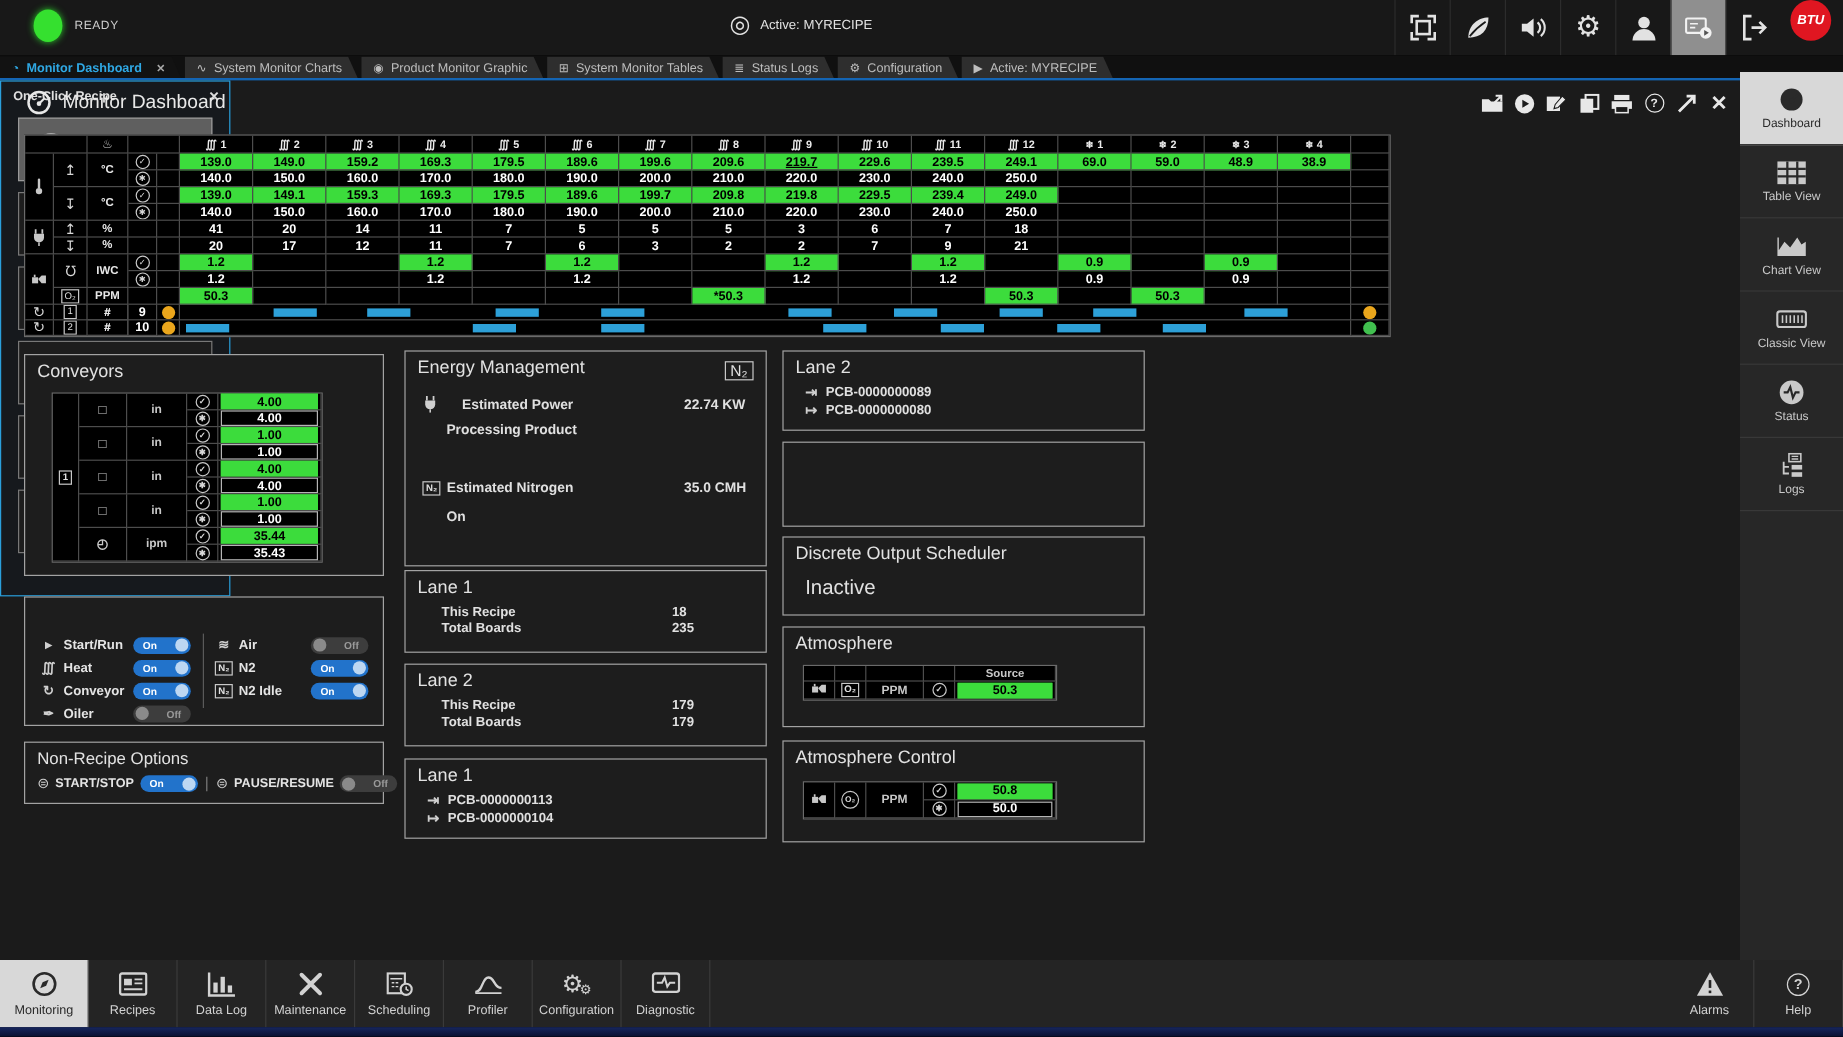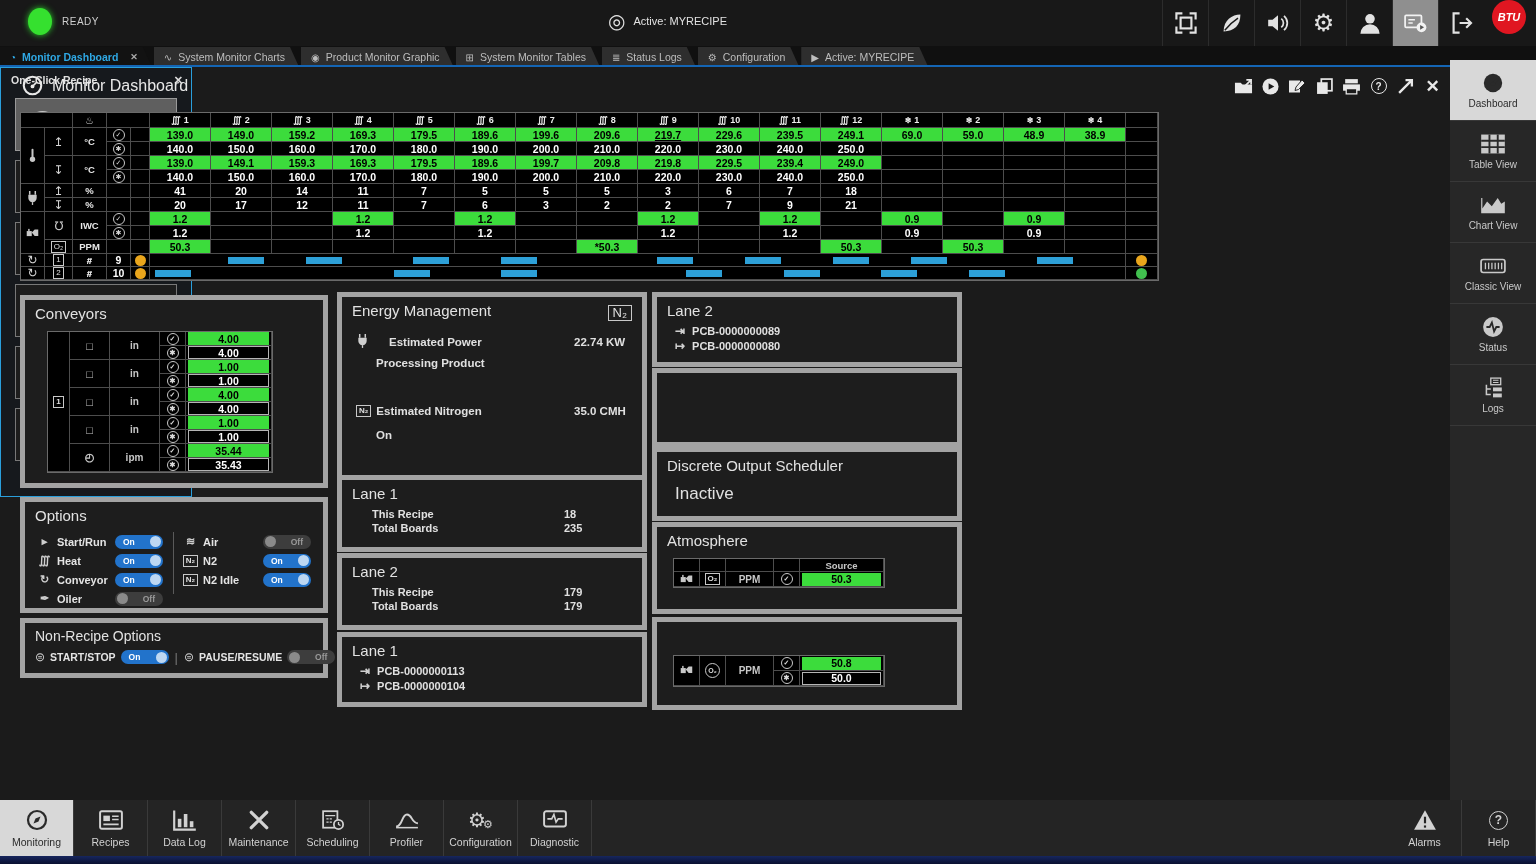--- a/index.html
+++ b/index.html
@@ -63,21 +63,21 @@
   .minicirc{border:1px solid #c8c8c8;border-radius:50%;width:10px;height:10px;display:flex;align-items:center;
             justify-content:center;font-size:7px;color:#d8d8d8;}
   .nbox{border:1px solid #c8c8c8;font-size:8px;padding:0 2px;color:#e0e0e0;line-height:10px;}
   .strip{position:relative;justify-content:flex-start;}
   .bbar{position:absolute;top:3px;height:7px;width:36px;background:#2da0d8;}
   .dot{width:11px;height:11px;border-radius:50%;}
   .dot.amber{background:#eaa61c;}
   .dot.green{background:#41c04f;}
   .garrow{font-size:12px;color:#d8d8d8;}
   
-  .panel{position:absolute;background:#1d1d1d;border:5px solid #a3a3a3;}
+  .panel{position:absolute;background:#1d1d1d;border:1px solid #a3a3a3;}
   .panel-title{font-size:15px;color:#e2e2e2;padding:5px 0 2px 10px;}
   .kv-row{display:flex;align-items:center;font-size:11.5px;font-weight:bold;color:#e0e0e0;}
   
   .mgrid{display:grid;background:#000;border:1px solid #6a6a6a;}
   .mc{border-right:1px solid #4d4d4d;border-bottom:1px solid #4d4d4d;display:flex;align-items:center;justify-content:center;
       color:#c8c8c8;font-size:10px;font-weight:bold;}
   .mc.val{color:#fff;font-size:10.5px;}
   .mc.val .vin{width:92%;height:11px;display:flex;align-items:center;justify-content:center;background:#000;border:1px solid #b5b5b5;}
   .mc.val.green .vin{background:#3cdc3c;color:#000;border-color:#3cdc3c;}
   .mc .ic svg{width:13px;height:15px;}
@@ -702,21 +702,20 @@
         <div class="mc val green" style="grid-area: 9 / 5;">
           <span class="vin">35.44</span>
         </div>
         <div class="mc val" style="grid-area: 10 / 5;">
           <span class="vin">35.43</span>
         </div>
       </div>
   </div>
 
   <div class="panel" style="left:20px;top:430px;width:298px;height:106px;">
-    <div class="panel-title">Options</div>
     <div id="opt-left" style="position:absolute;left:12px;top:30px;width:126px;">
         <div class="opt-row">
           <span class="opt-lab">
             <span class="oi">▸</span>
             <span>Start/Run</span>
           </span>
           <span class="tog on">On</span>
         </div>
         <div class="opt-row">
           <span class="opt-lab">
@@ -886,20 +885,21 @@
       <div class="mc">
           <span class="minicirc">✓</span>
         </div>
       <div class="mc val green">
           <span class="vin">50.3</span>
         </div>
     </div>
   </div>
 
   <div class="panel" style="left:652px;top:550px;width:300px;height:83px;">
+    <div class="panel-title">Atmosphere Control</div>
     <div class="mgrid" style="position:absolute;left:16px;top:33px;grid-template-columns:26px 26px 48px 26px 84px;grid-template-rows:15px 15px;">
       <div class="mc" style="grid-row:1/3;">
           <span class="ic"><svg width="15" height="11" viewBox="0 0 18 12">
               <rect x="1" y="4" width="7" height="7" fill="#c8c8c8"></rect>
               <path d="M8 6l4-4h5v9h-5z" fill="#c8c8c8"></path>
               <rect x="3" y="1" width="2" height="3" fill="#c8c8c8"></rect>
             </svg></span>
         </div>
       <div class="mc" style="grid-row:1/3;">
           <span class="minicirc" style="width:13px;height:13px;font-size:7px;">O₂</span>

